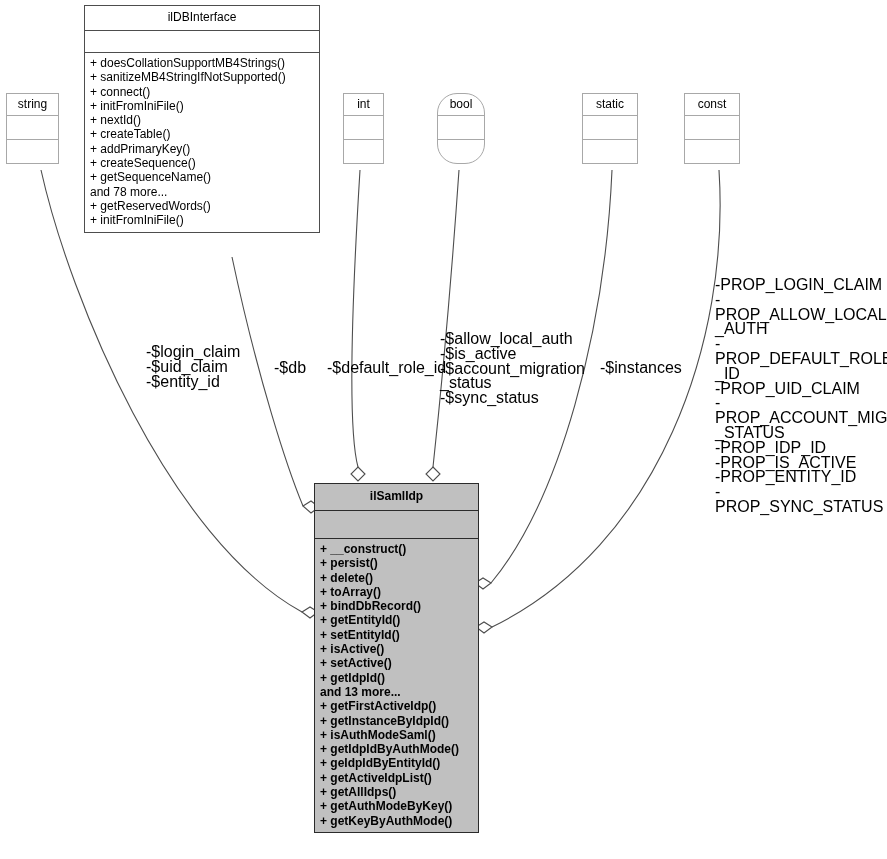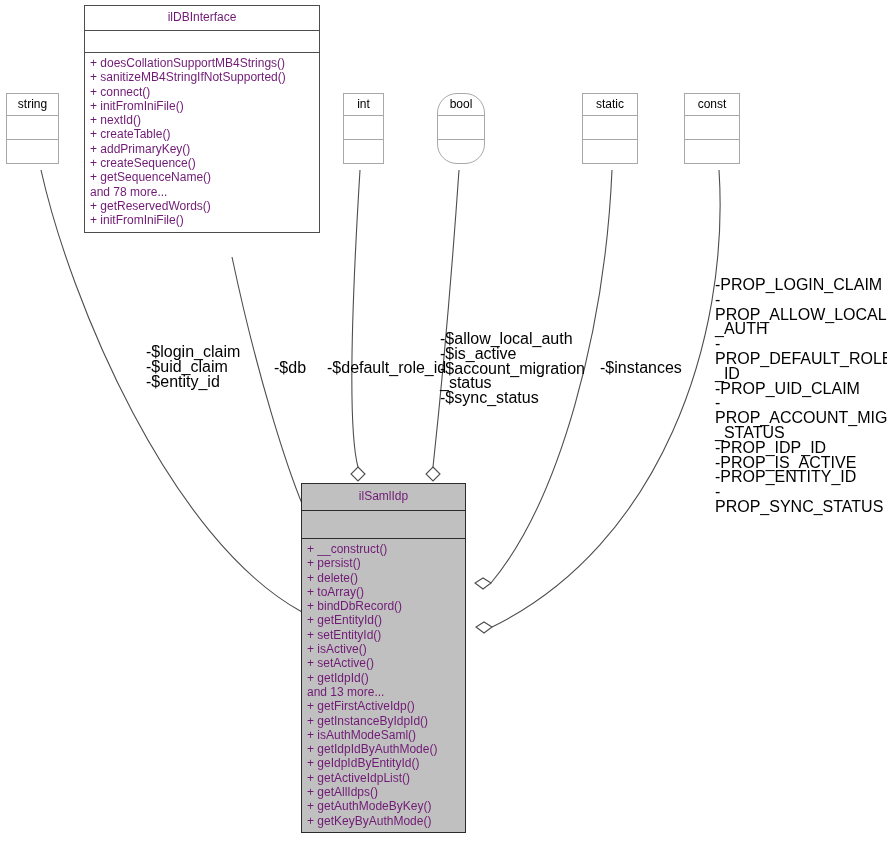--- a/index.html
+++ b/index.html
@@ -27,21 +27,21 @@
     pointer-events: none;
   }
 
   
   .uml-box {
     position: absolute;
     box-sizing: border-box;
     background: #ffffff;
     border: 1px solid #4d4d4d;
     font-size: 12px;
-    color: #701a75;
+    color: #000000;
     line-height: 1.25;
   }
   .uml-box.main {
     background: #c0c0c0;
     border: 1px solid #2b2b2b;
   }
   .uml-box .compartment {
     box-sizing: border-box;
   }
   .uml-box .title {
@@ -178,21 +178,21 @@
     <div class="slot"></div>
     <div class="slot last"></div>
   </div>
 
   <div class="type-box" style="left:684px; top:93px; width:56px;">
     <div class="title">const</div>
     <div class="slot"></div>
     <div class="slot last"></div>
   </div>
 
-  <div class="uml-box main" style="left:301px; top:483px; width:165px;">
+  <div class="uml-box main" style="left:314px; top:483px; width:165px;font-weight:bold;">
     <div class="compartment title">ilSamlIdp</div>
     <div class="compartment attrs"></div>
     <div class="compartment ops">
       <div class="row">+ __construct()</div>
       <div class="row">+ persist()</div>
       <div class="row">+ delete()</div>
       <div class="row">+ toArray()</div>
       <div class="row">+ bindDbRecord()</div>
       <div class="row">+ getEntityId()</div>
       <div class="row">+ setEntityId()</div>

